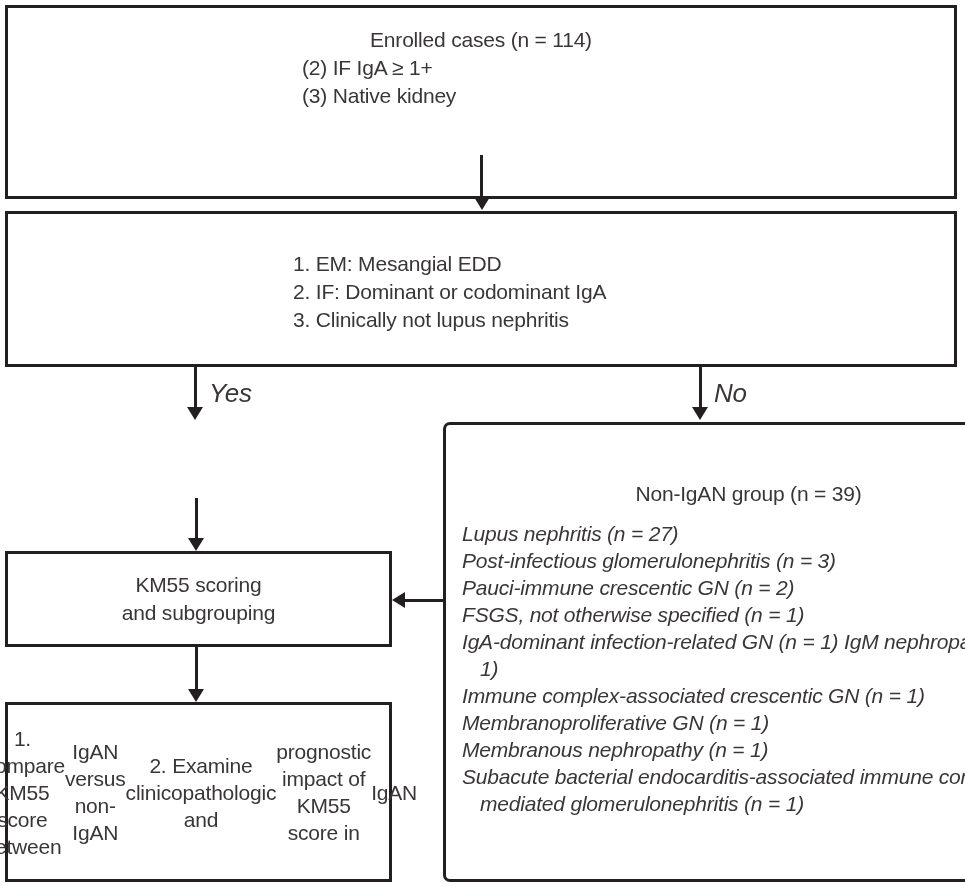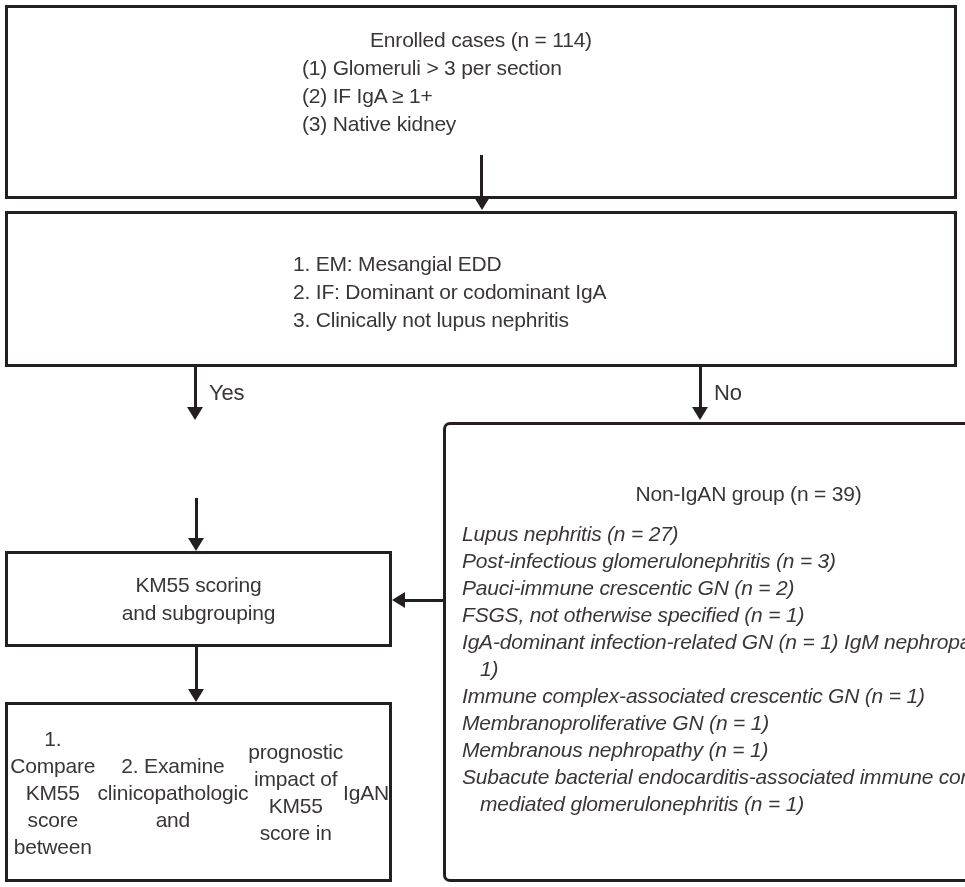--- a/index.html
+++ b/index.html
@@ -50,31 +50,30 @@
     border-left: 8px solid transparent;
     border-right: 8px solid transparent;
     border-top: 13px solid var(--line-color);
   }
   .arrow-left {
     position: absolute; width: 0; height: 0;
     border-top: 8px solid transparent;
     border-bottom: 8px solid transparent;
     border-right: 13px solid var(--line-color);
   }
-  .branch-label { position: absolute; font-size: 22px; line-height: 26px; }
+  .branch-label { position: absolute; font-size: 26px; line-height: 26px; font-style: italic; }
 </style>
 </head>
 <body>
 
 <div class="canvas">
 
   <div class="box box-enrolled">
     <div class="box-title">Enrolled cases (n = 114)</div>
     <div class="enrolled-list">
-      <div>(1) Glomeruli &gt; 3 per section</div>
       <div>(2) IF IgA ≥ 1+</div>
       <div>(3) Native kidney</div>
     </div>
   </div>
 
   <div class="vline" style="left:480px; top:155px; height:43px;"></div>
   <div class="arrow-down" style="left:474px; top:197px;"></div>
 
   <div class="box box-criteria">
     <div>1. EM: Mesangial EDD</div>
@@ -100,20 +99,21 @@
   </div>
 
   <div class="vline" style="left:195px; top:647px; height:43px;"></div>
   <div class="arrow-down" style="left:188px; top:689px;"></div>
 
   <div class="hline" style="left:404px; top:599px; width:39px;"></div>
   <div class="arrow-left" style="left:392px; top:592px;"></div>
 
   <div class="box box-objectives">
     <div>1. Compare KM55 score between</div>
+    <div>IgAN versus non-IgAN</div>
     <div>2. Examine clinicopathologic and</div>
     <div>prognostic impact of KM55 score in</div>
     <div>IgAN</div>
   </div>
 
   <div class="box box-nonigan">
     <div class="nonigan-title">Non-IgAN group (n = 39)</div>
     <div class="nonigan-list">
       <div class="nonigan-item">Lupus nephritis (n = 27)</div>
       <div class="nonigan-item">Post-infectious glomerulonephritis (n = 3)</div>

